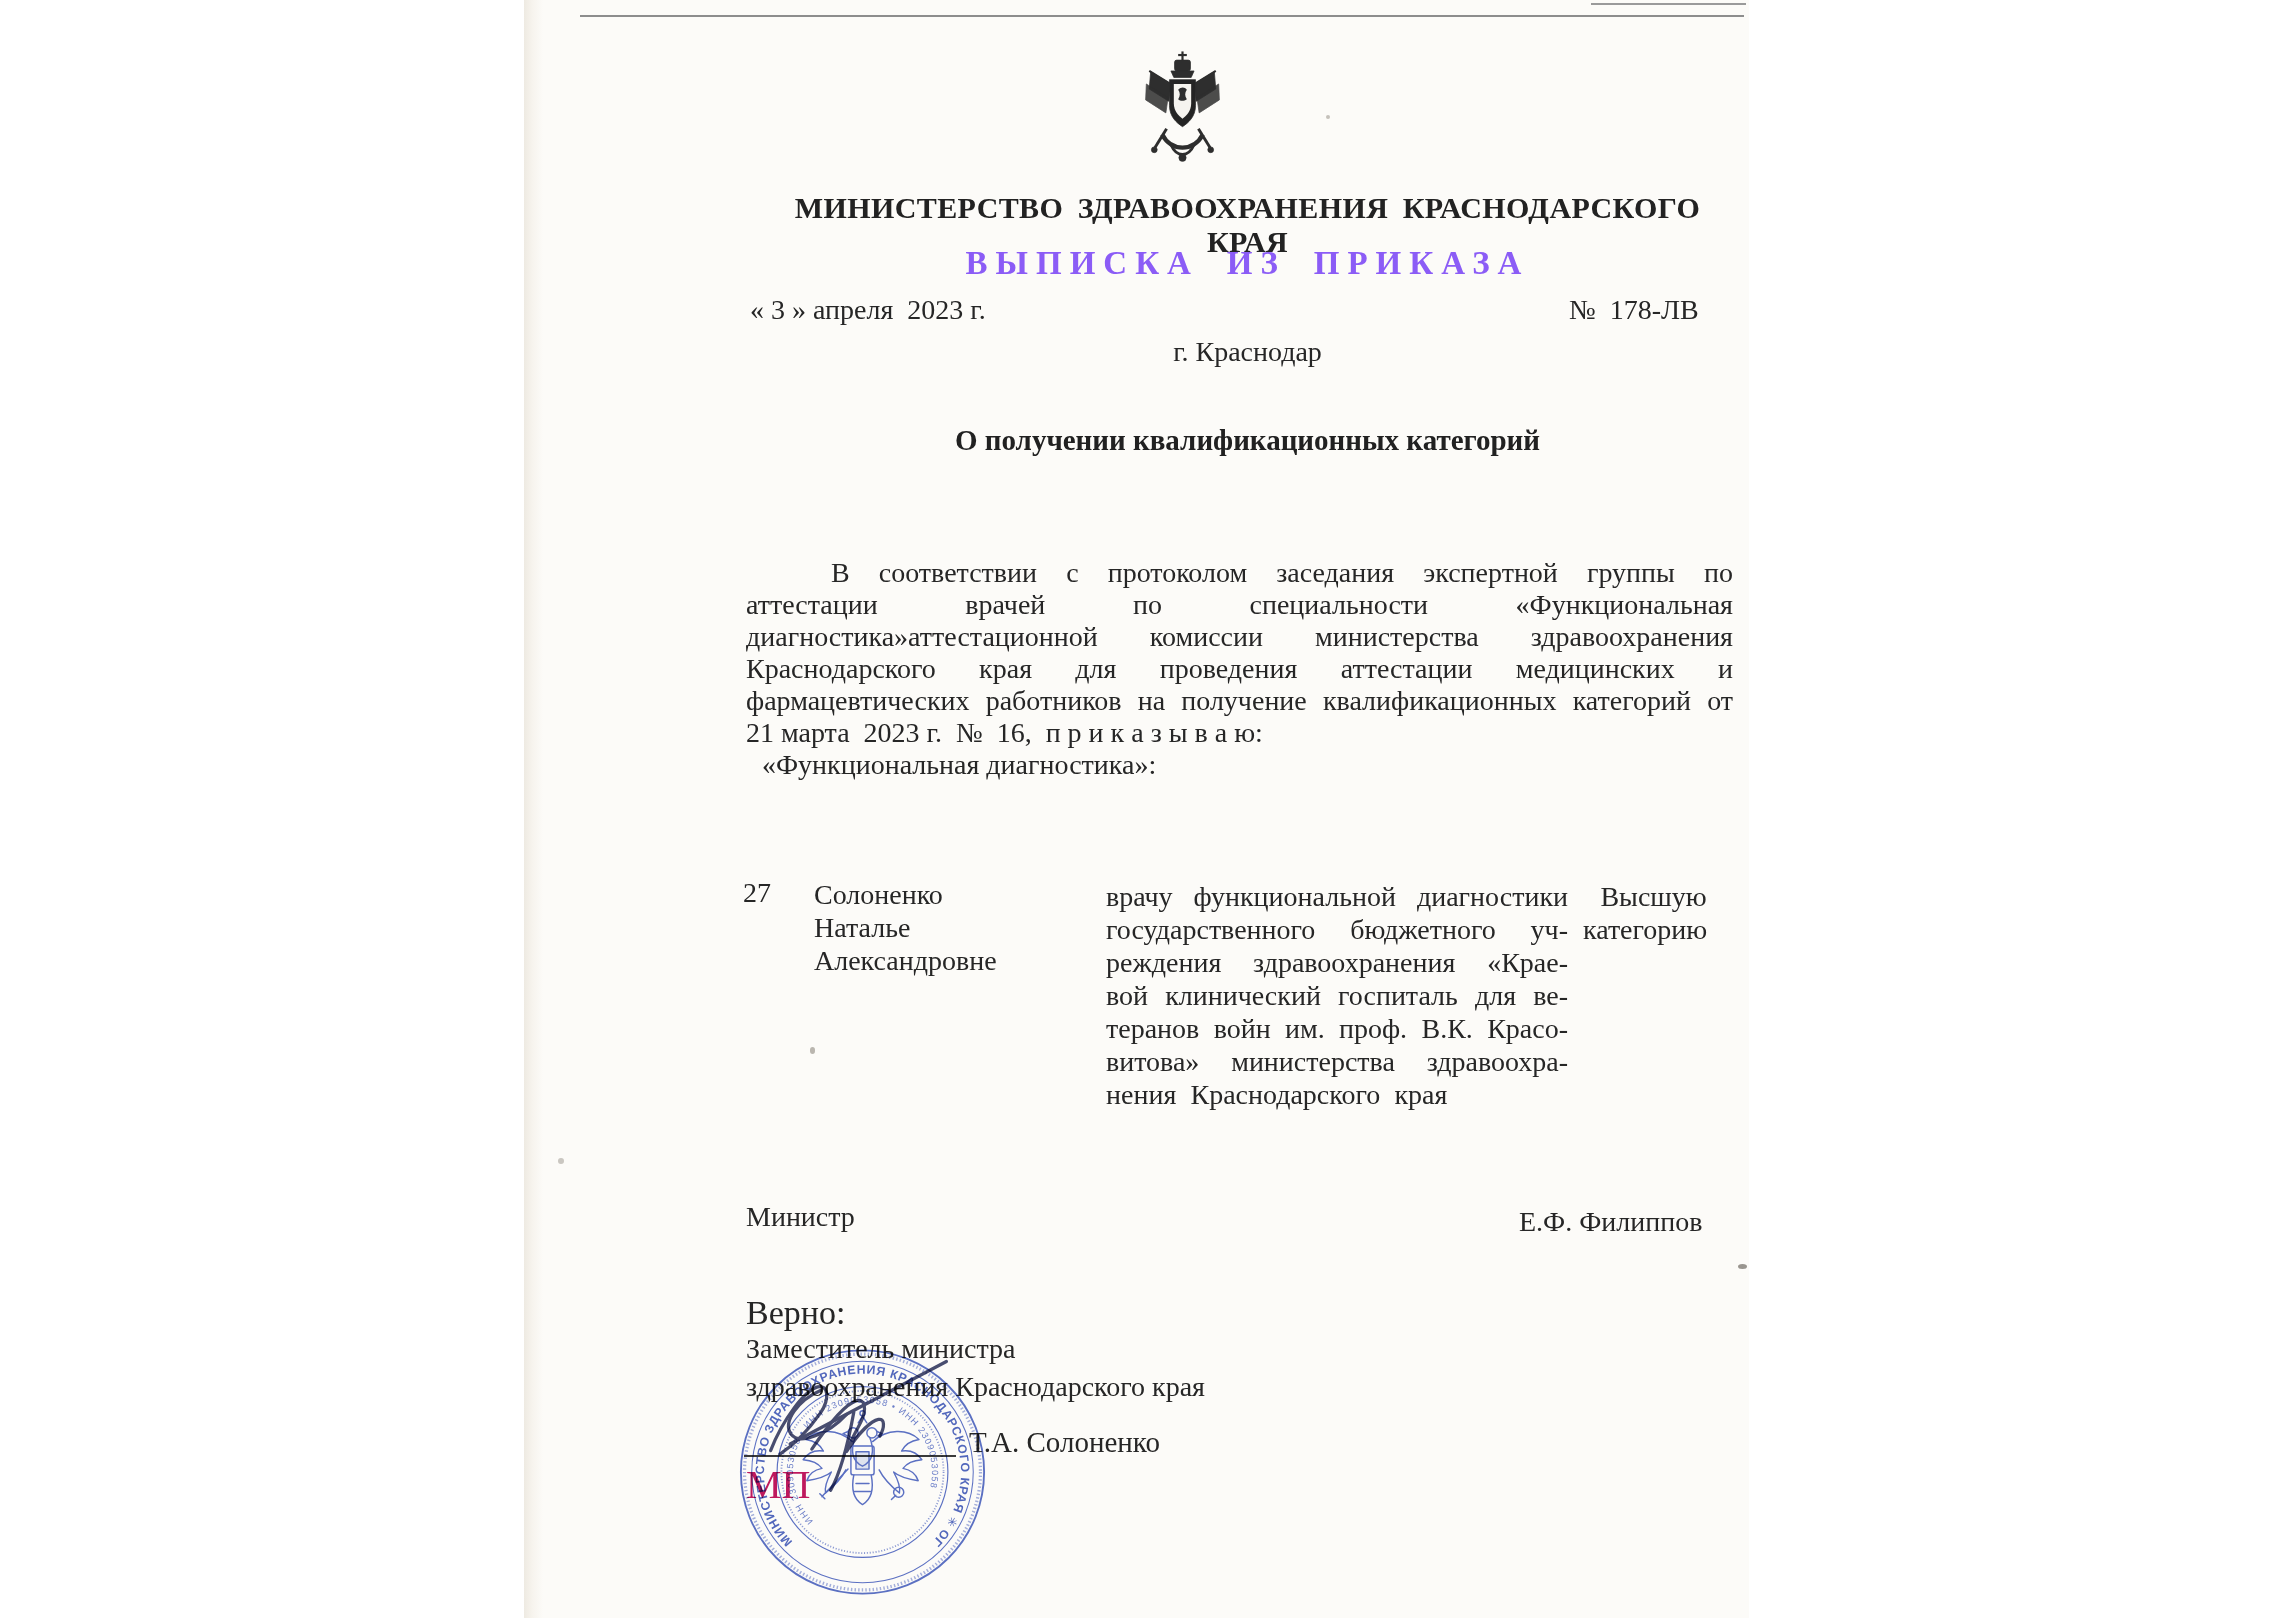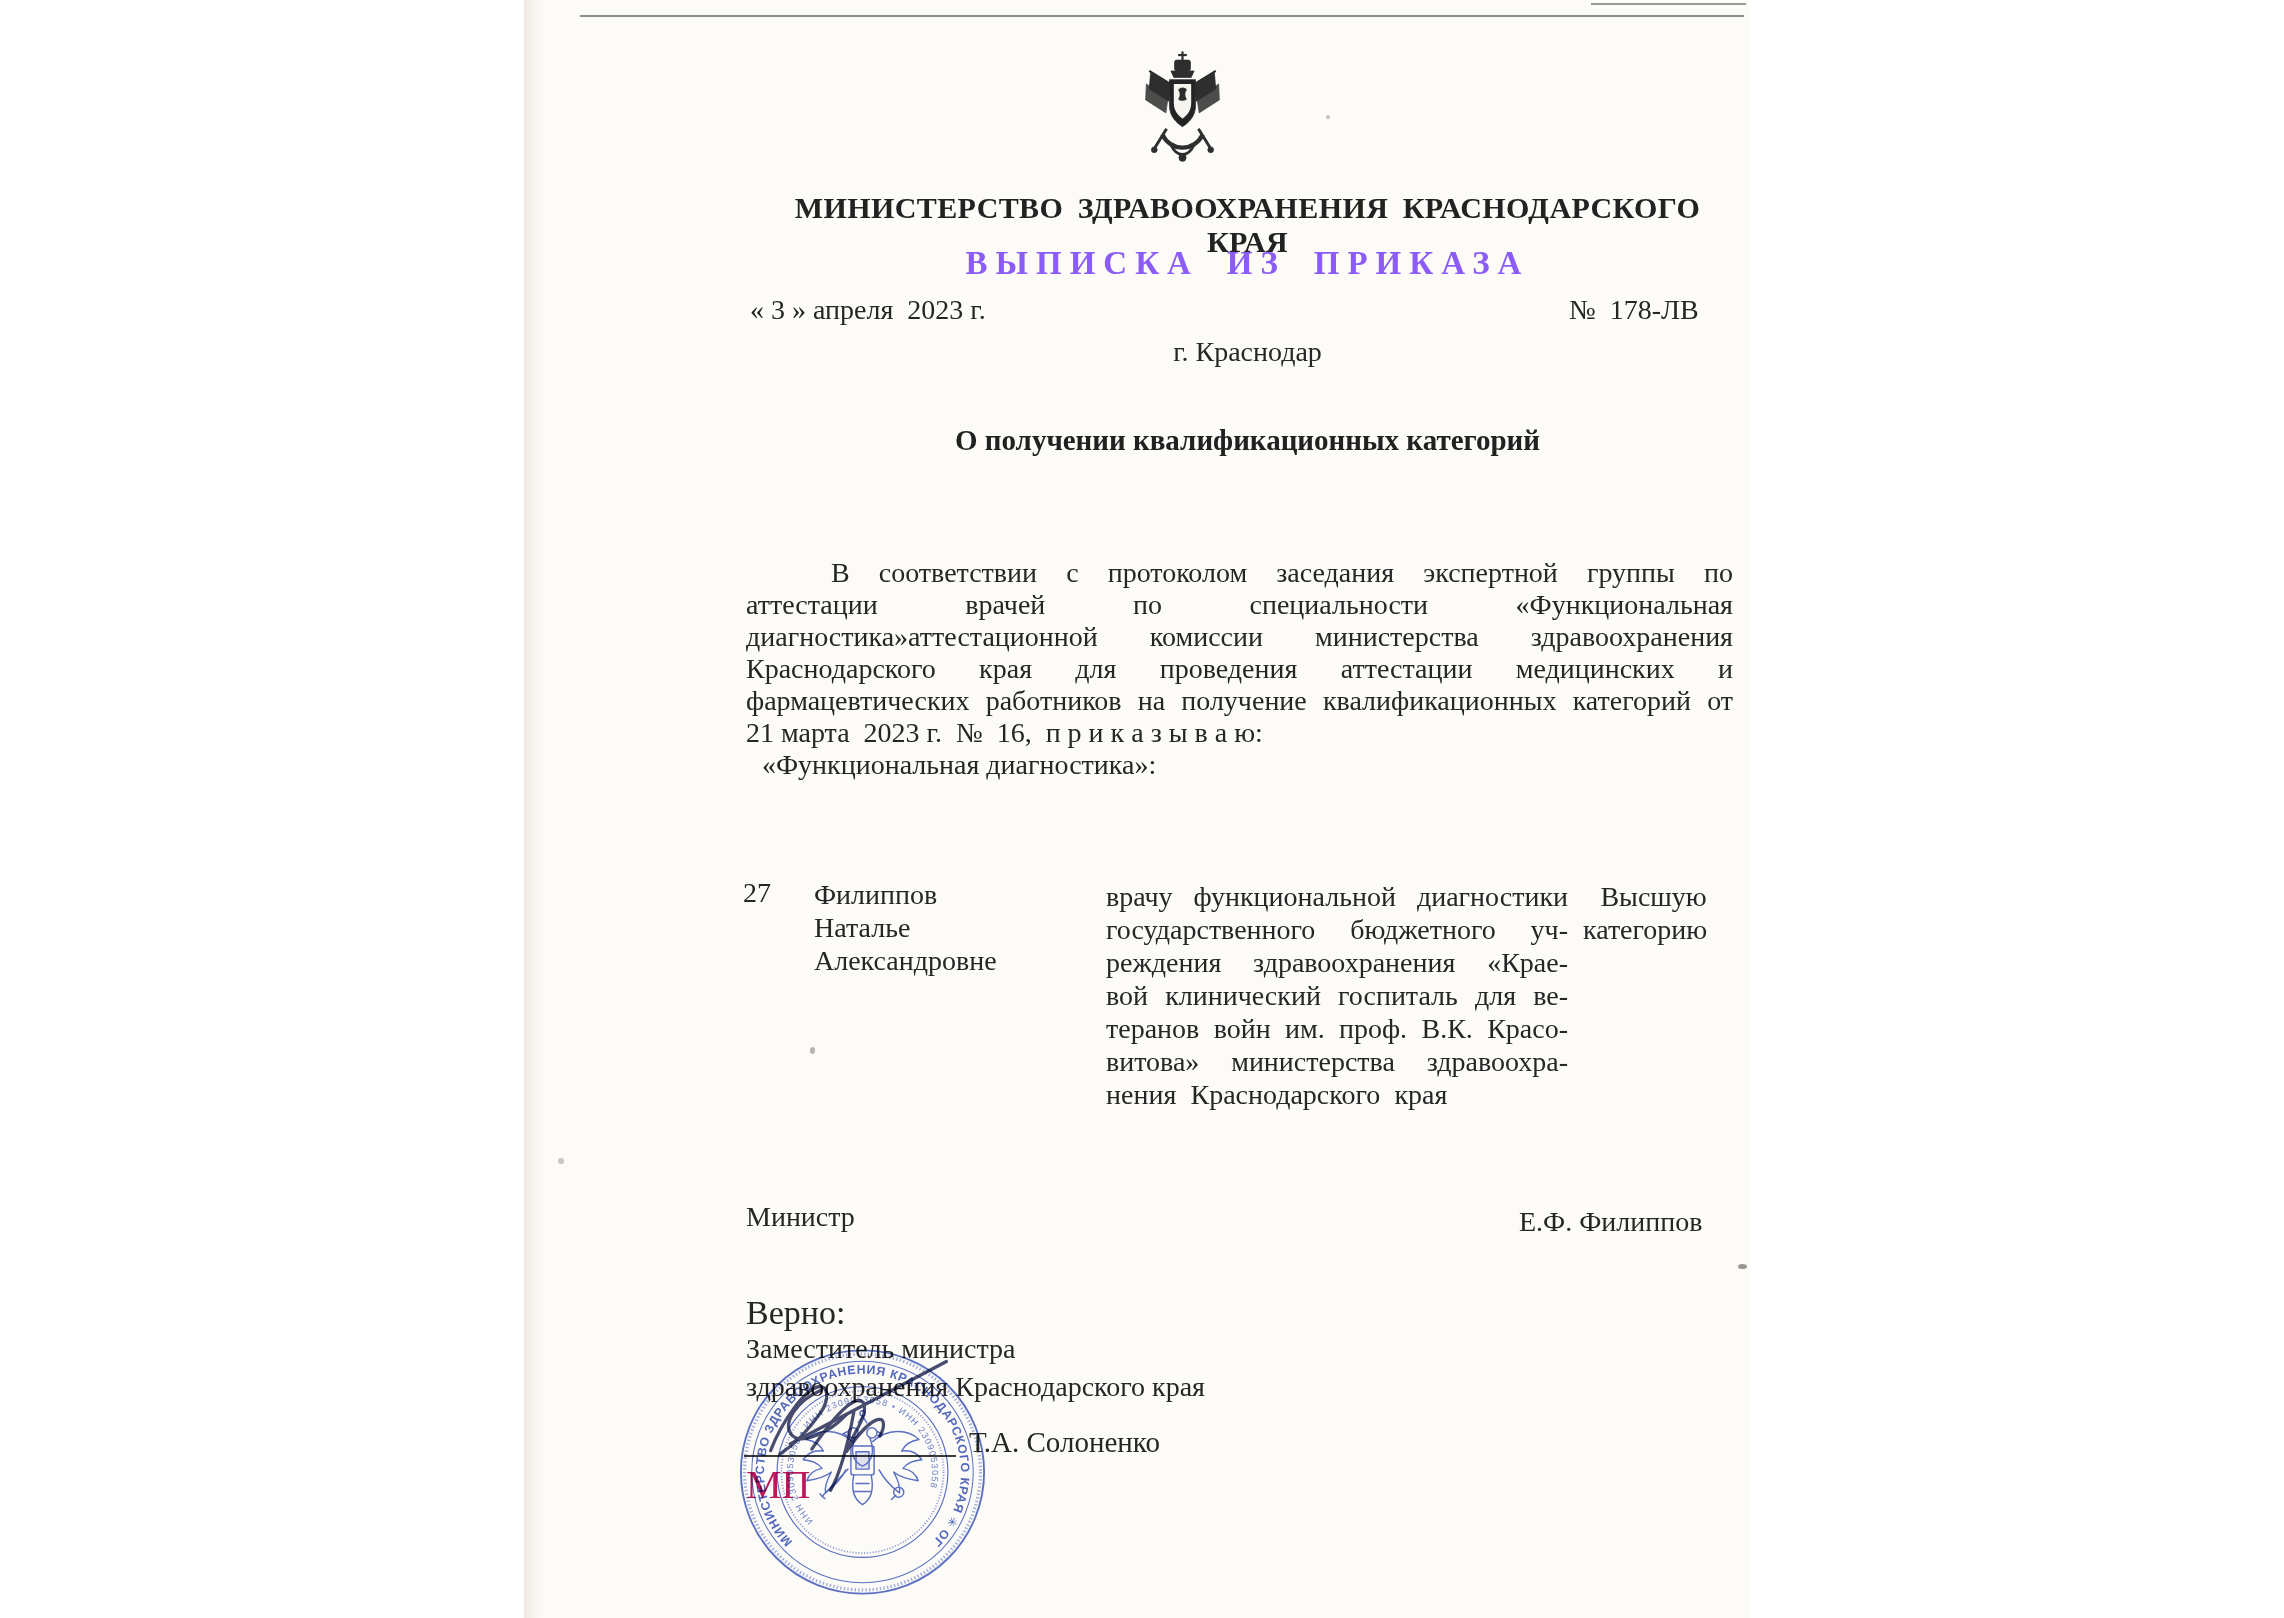--- a/index.html
+++ b/index.html
@@ -113,21 +113,21 @@
     <div class="bline just">диагностика»аттестационной комиссии министерства здравоохранения</div>
     <div class="bline just">Краснодарского края для проведения аттестации медицинских и</div>
     <div class="bline just">фармацевтических работников на получение квалификационных категорий от</div>
     <div class="bline pre">21 марта  2023 г.  №  16,  п р и к а з ы в а ю:</div>
     <div class="bline ind3">«Функциональная диагностика»:</div>
   </div>
 
   <div class="abs txt row-num">27</div>
 
   <div class="abs txt name-col">
-    <div>Филиппов</div>
+    <div>Солоненко</div>
     <div>Наталье</div>
     <div>Александровне</div>
   </div>
 
   <div class="abs txt desc-col">
     <div class="just">врачу функциональной диагностики</div>
     <div class="just">государственного бюджетного уч-</div>
     <div class="just">реждения здравоохранения «Крае-</div>
     <div class="just">вой клинический госпиталь для ве-</div>
     <div class="just">теранов войн им. проф. В.К. Красо-</div>

